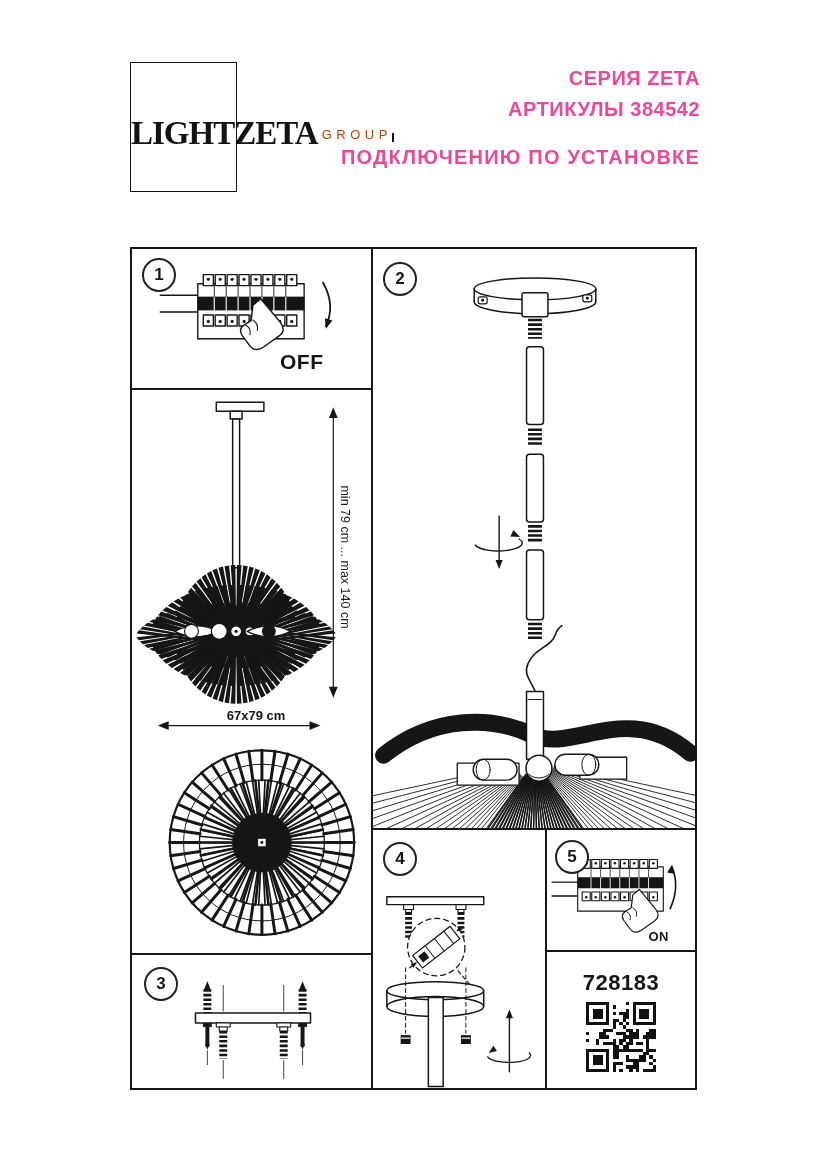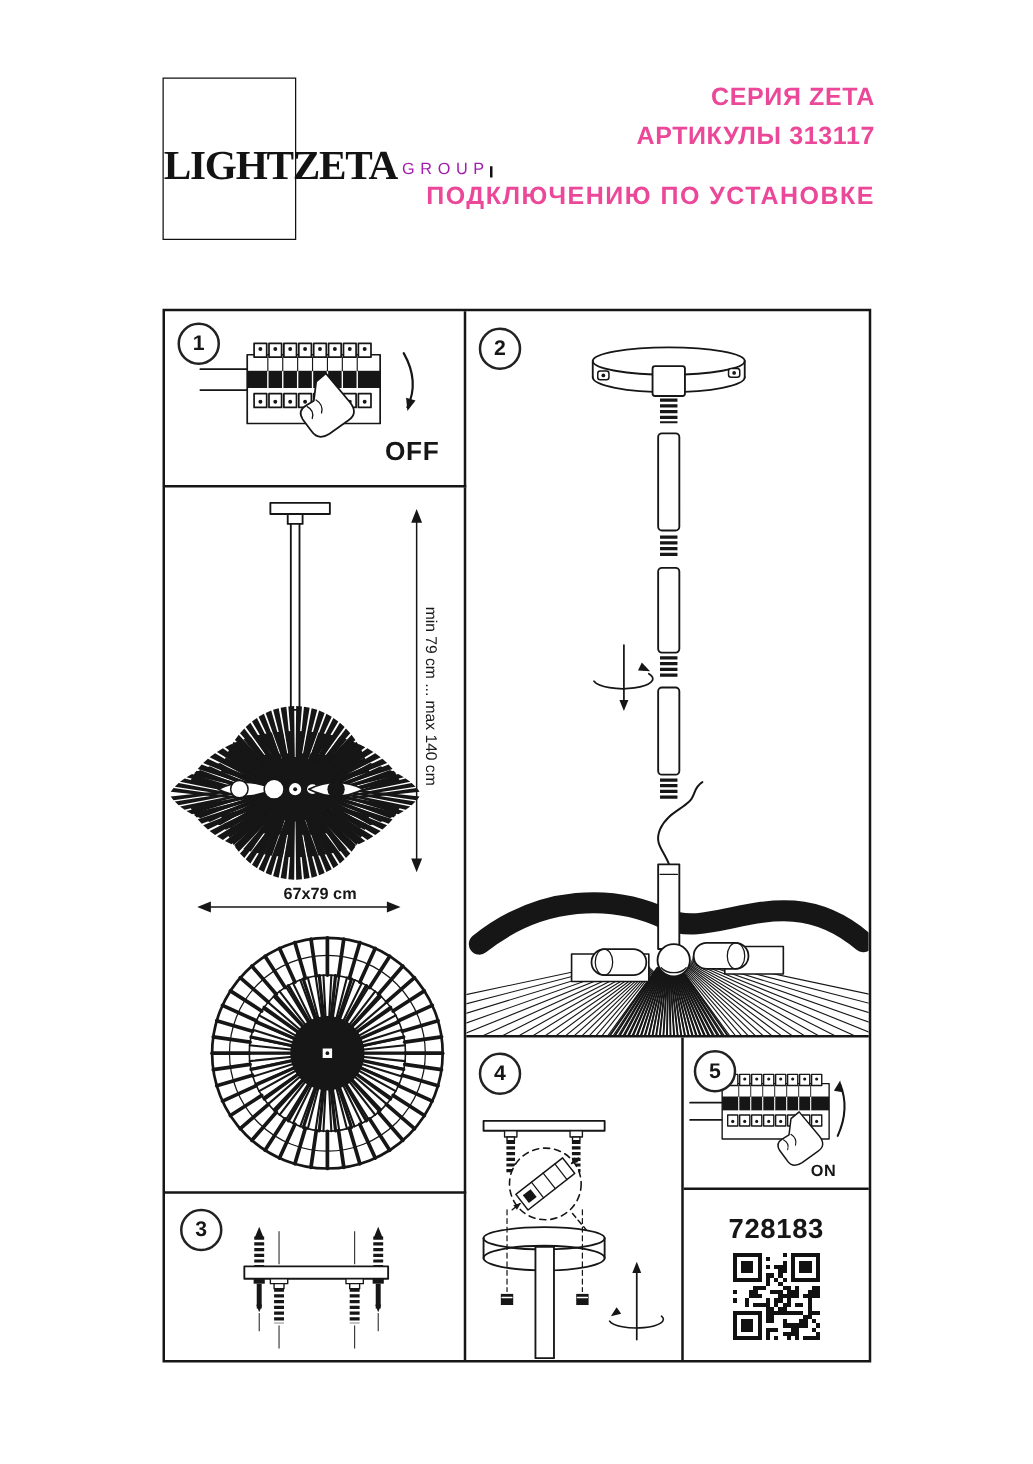--- a/index.html
+++ b/index.html
@@ -5,21 +5,21 @@
   html,body{margin:0;padding:0;background:#fff;}
   .page{position:relative;width:826px;height:1171px;background:#ffffff;overflow:hidden;
         font-family:"Liberation Sans",sans-serif;color:#161616;}
 
   
   .logo-box{position:absolute;left:130px;top:62px;width:107px;height:130px;
             border:1.5px solid #111;box-sizing:border-box;background:#fff;
             display:flex;flex-direction:row;align-items:center;padding-top:13px;}
   .logo-l1,.logo-l2{font-family:"Liberation Serif",serif;font-weight:bold;font-size:33px;
             line-height:29px;letter-spacing:-1px;color:#131313;}
-  .logo-l3{font-size:13px;letter-spacing:4.5px;margin-top:2px;color:#a21caf;padding-left:4px;}
+  .logo-l3{font-size:13px;letter-spacing:4.5px;margin-top:2px;color:#c2410c;padding-left:4px;}
   .flag{display:flex;margin-top:8px;width:82px;height:9px;border:1px solid #111;box-sizing:border-box;}
   .flag span{flex:1;display:block;}
 
   .hdr{position:absolute;right:126px;top:63px;text-align:right;font-weight:bold;color:#ec4899;}
   .hdr .l1{font-size:20px;line-height:31px;letter-spacing:.5px;}
   .hdr .ttl{margin-top:18px;font-size:20px;line-height:28px;letter-spacing:1.2px;}
 
   
   .frame{position:absolute;left:130px;top:247px;width:567px;height:843px;
          border:2px solid #161616;box-sizing:border-box;background:#fff;}
@@ -30,21 +30,21 @@
   .p2{left:241px;top:0;width:322px;height:581px;border-bottom:2px solid #161616;}
   .p4{left:241px;top:581px;width:174px;height:258px;border-right:2px solid #161616;}
   .p5{left:415px;top:581px;width:148px;height:122px;border-bottom:2px solid #161616;}
   .pq{left:415px;top:703px;width:148px;height:136px;}
   .panel > svg{position:absolute;left:0;top:0;width:100%;height:100%;}
 
   .step-circle{position:absolute;width:30px;height:30px;border:2px solid #222;border-radius:50%;
                background:#fff;display:flex;align-items:center;justify-content:center;
                font-size:17px;font-weight:bold;z-index:5;}
   .lbl{position:absolute;font-weight:bold;z-index:5;}
-  .off-lbl{left:148px;top:101px;font-size:21px;letter-spacing:.5px;margin-left:28px;}
+  .off-lbl{left:148px;top:101px;font-size:21px;letter-spacing:.5px;}
   .on-lbl{right:26px;bottom:6px;font-size:13px;letter-spacing:.5px;}
   .dimv{left:213px;top:167px;transform:translate(-50%,-50%) rotate(90deg);
         white-space:nowrap;font-size:12.5px;font-weight:normal;color:#1a1a1a;}
   .dimh{left:124px;top:325px;transform:translate(-50%,-50%);font-size:13px;font-weight:bold;}
   .art-num{position:absolute;left:0;top:18px;width:100%;text-align:center;
            font-size:22px;font-weight:bold;letter-spacing:.5px;}
   .qr-wrap{position:absolute;left:39px;top:50px;width:70px;height:70px;}
   .qr-wrap svg{width:100%;height:100%;}
 </style>
 </head>
@@ -58,21 +58,21 @@
     <div class="logo-l3">GROUP</div>
     <div class="flag">
       <span id="fg" style="background: rgb(0, 146, 70);"></span>
       <span id="fw" style="background: rgb(255, 255, 255);"></span>
       <span id="fr" style="background: rgb(206, 43, 55);"></span>
     </div>
   </div>
 
   <div class="hdr">
     <div class="l1">СЕРИЯ ZETA</div>
-    <div class="l1">АРТИКУЛЫ 313117</div>
+    <div class="l1">АРТИКУЛЫ 384542</div>
     <div class="ttl">
       <div>ПОДКЛЮЧЕНИЮ ПО УСТАНОВКЕ</div>
     </div>
   </div>
 
   <div class="frame">
 
     <div class="panel p1">
       <div class="step-circle" style="left:10px;top:9px;">
         <span>1</span>

